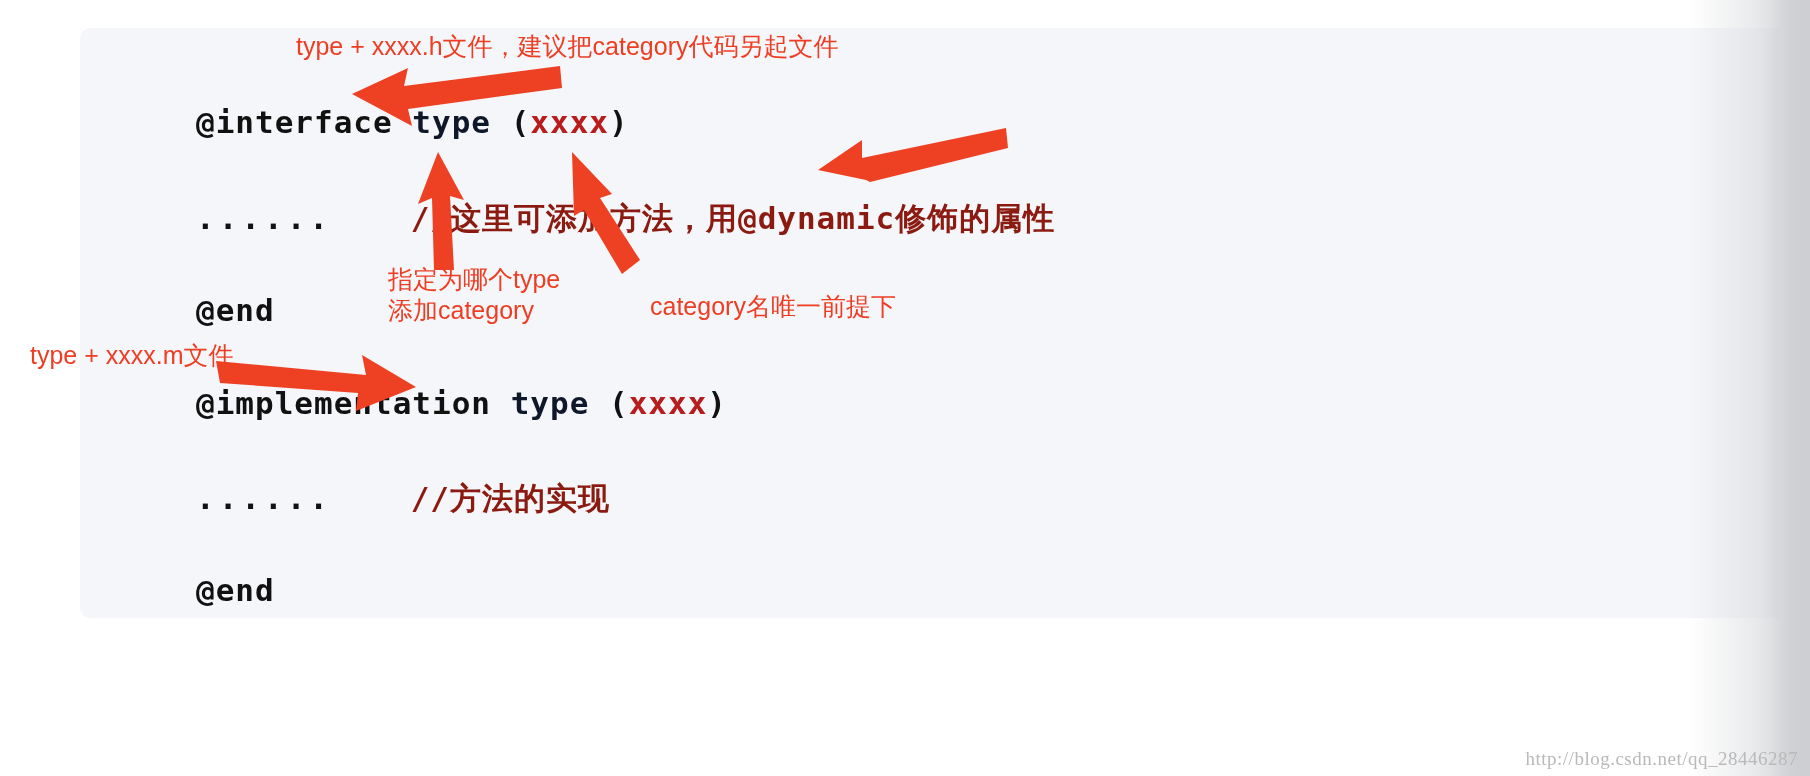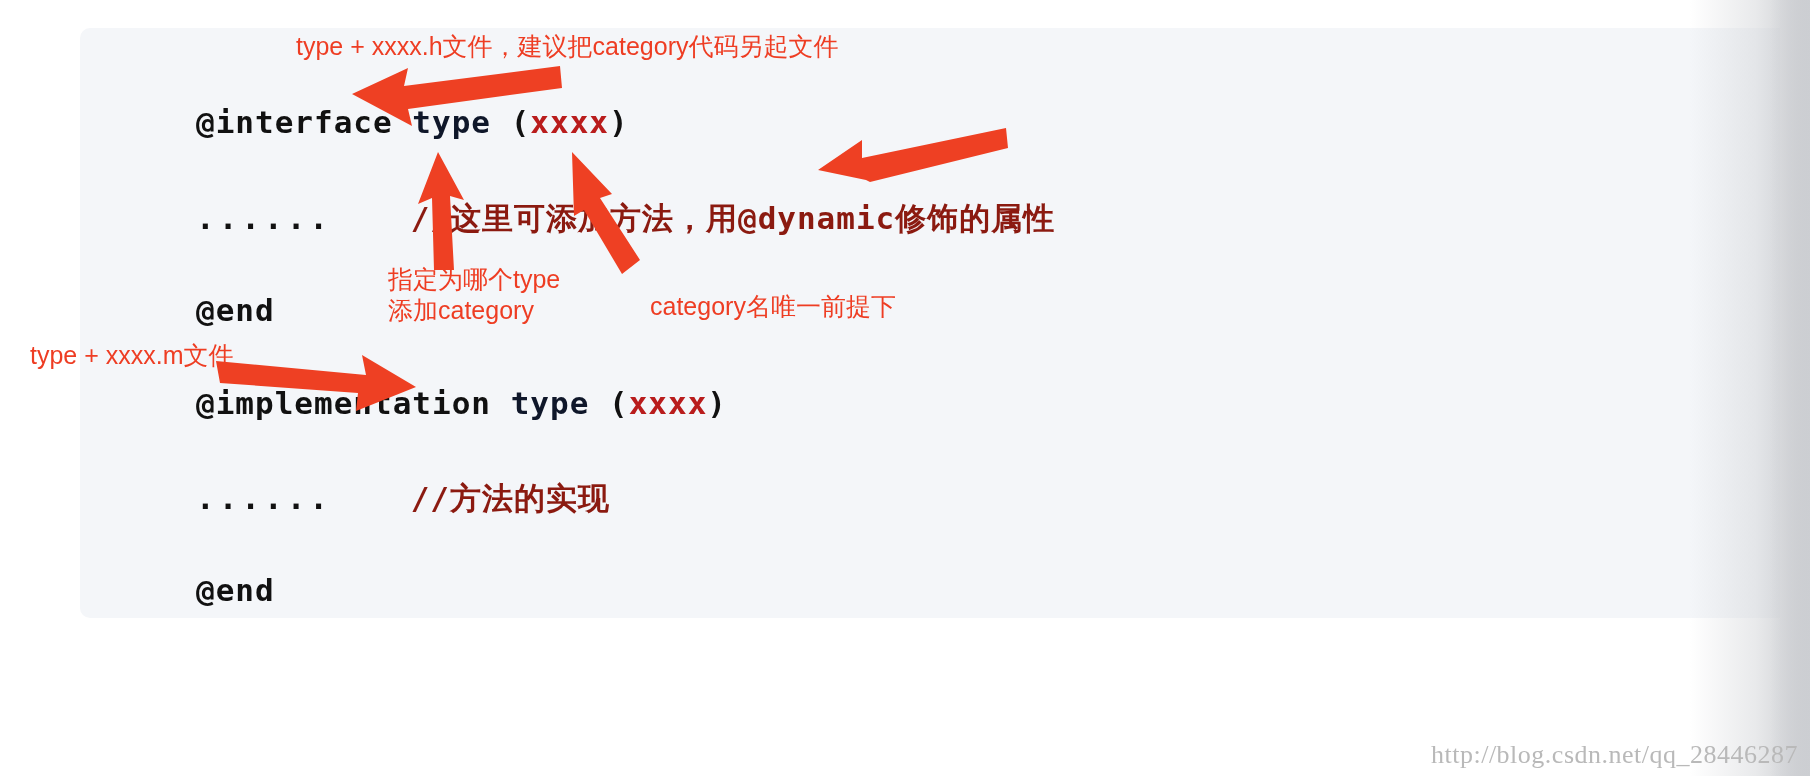--- a/index.html
+++ b/index.html
@@ -92,21 +92,21 @@
     pointer-events: none;
   }
 
   
   .watermark {
     position: absolute;
     right: 12px;
     bottom: 6px;
     color: #b9b9b9;
     font-family: "Liberation Serif", serif;
-    font-size: 26px;
+    font-size: 19px;
     letter-spacing: 0.5px;
     white-space: pre;
   }
 </style>
 </head>
 <body>
 
 <div id="stage">
 
   <div class="code-panel"></div>

